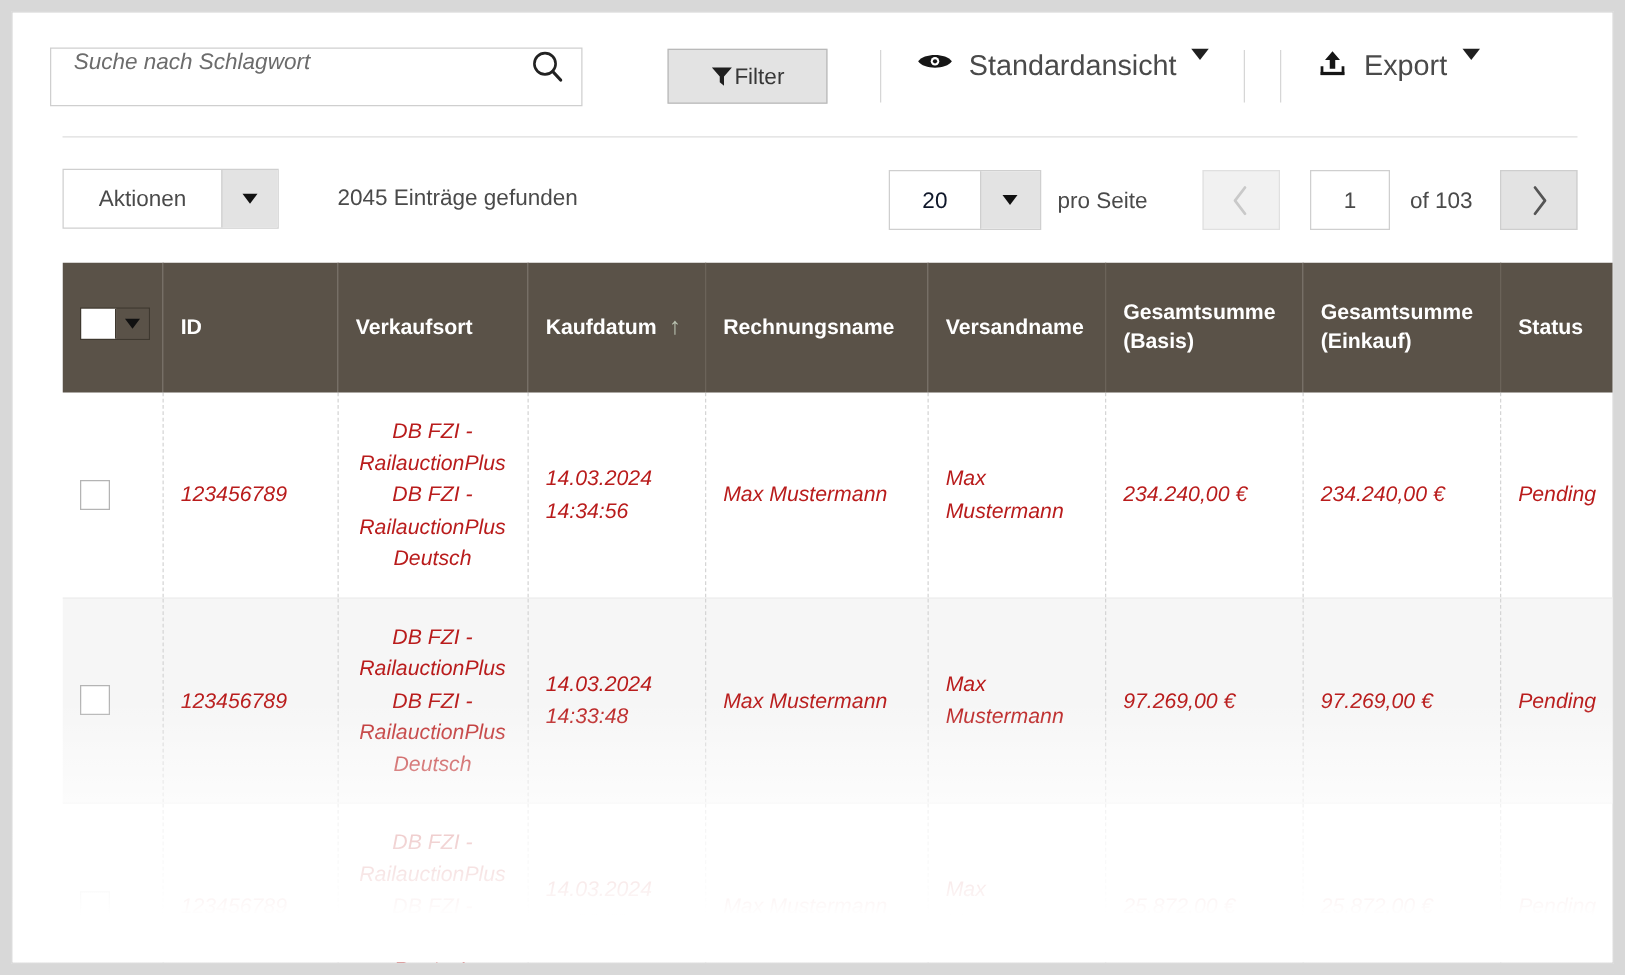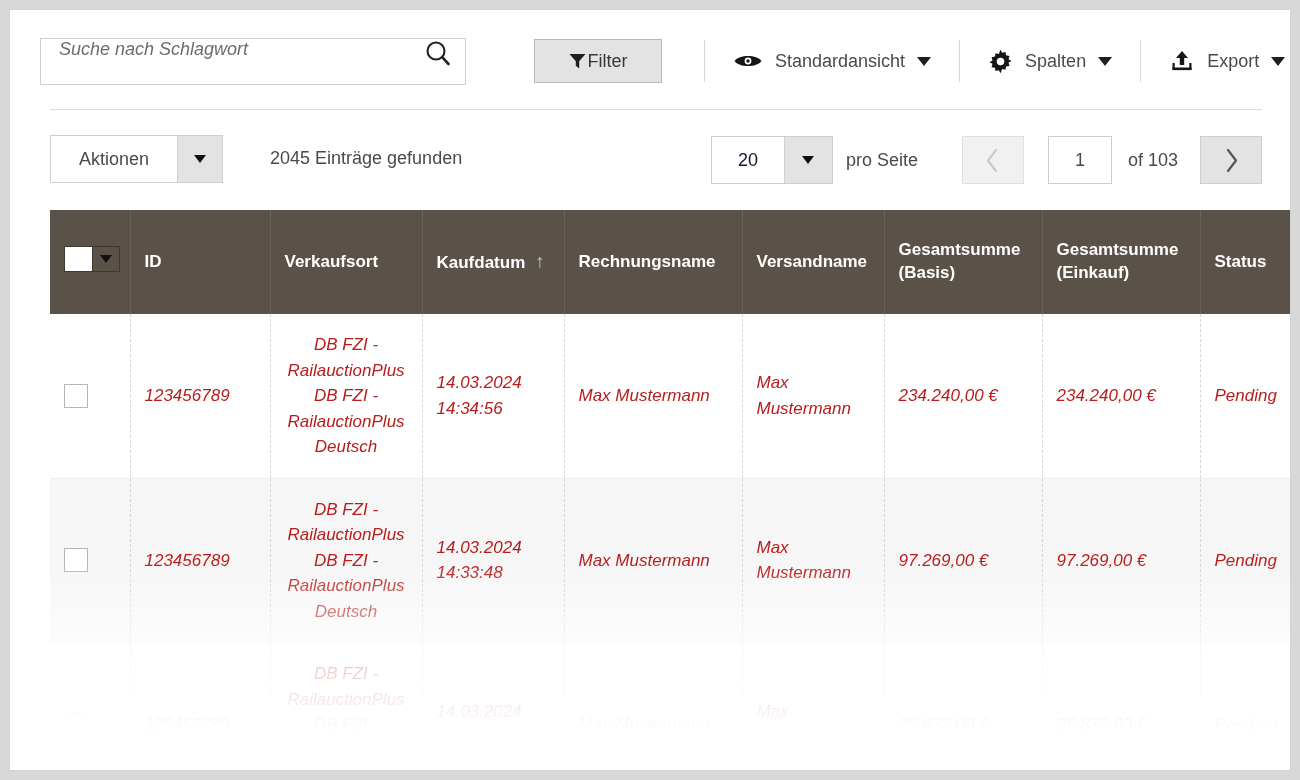--- a/index.html
+++ b/index.html
@@ -49,22 +49,22 @@
     border: 1px solid #b9b9b9;
     display: flex; align-items: center; justify-content: center;
     gap: 2px;
     font-size: 18px; color: #373737;
     cursor: pointer;
   }
   .funnel { width: 17px; height: 16px; display:block; }
 
   .tb-item {
     height: 44px; flex: none;
-    display: flex; align-items: center; gap: 12px;
-    font-size: 18px; color: #4a4a4a;
+    display: flex; gap: 12px;
+    font-size: 23px; color: #4a4a4a;
     cursor: pointer;
     padding: 0 14px;
   }
   .tb-sep {
     width: 1px; height: 42px; background: #d6d6d6; flex: none;
     margin: 0 14px;
   }
   .caret-down {
     width: 0; height: 0; flex: none;
     border-left: 7px solid transparent;
@@ -249,28 +249,20 @@
         <path d="M1.5 10 C6 3.2, 24 3.2, 28.5 10 C24 16.8, 6 16.8, 1.5 10 Z" fill="#161616"></path>
         <circle cx="15" cy="10" r="3.4" fill="#ffffff"></circle>
         <circle cx="15" cy="10" r="1.7" fill="#161616"></circle>
       </svg>
       <span>Standardansicht</span>
       <span class="caret-down"></span>
     </div>
 
     <div class="tb-sep"></div>
 
-    <div class="tb-item">
-      <svg class="gear-icon" width="25" height="25" viewBox="0 0 24 24">
-        <path fill="#161616" d="M12 0.8l1.6 2.9 3.2-0.9 0.5 3.3 3.3 0.5-0.9 3.2 2.9 1.6-2.9 1.6 0.9 3.2-3.3 0.5-0.5 3.3-3.2-0.9L12 23.2l-1.6-2.9-3.2 0.9-0.5-3.3-3.3-0.5 0.9-3.2L1.4 12.6l2.9-1.6-0.9-3.2 3.3-0.5 0.5-3.3 3.2 0.9z"></path>
-        <circle cx="12" cy="12" r="3.6" fill="#ffffff"></circle>
-      </svg>
-      <span>Spalten</span>
-      <span class="caret-down"></span>
-    </div>
 
     <div class="tb-sep"></div>
 
     <div class="tb-item">
       <svg class="export-icon" width="26" height="24" viewBox="0 0 26 24">
         <polygon points="13,2 19,9 15.2,9 15.2,16 10.8,16 10.8,9 7,9" fill="#161616"></polygon>
         <rect x="3.5" y="18.5" width="19" height="2.6" fill="#161616"></rect>
         <rect x="3.5" y="14" width="2.2" height="7" fill="#161616"></rect>
         <rect x="20.3" y="14" width="2.2" height="7" fill="#161616"></rect>
       </svg>

